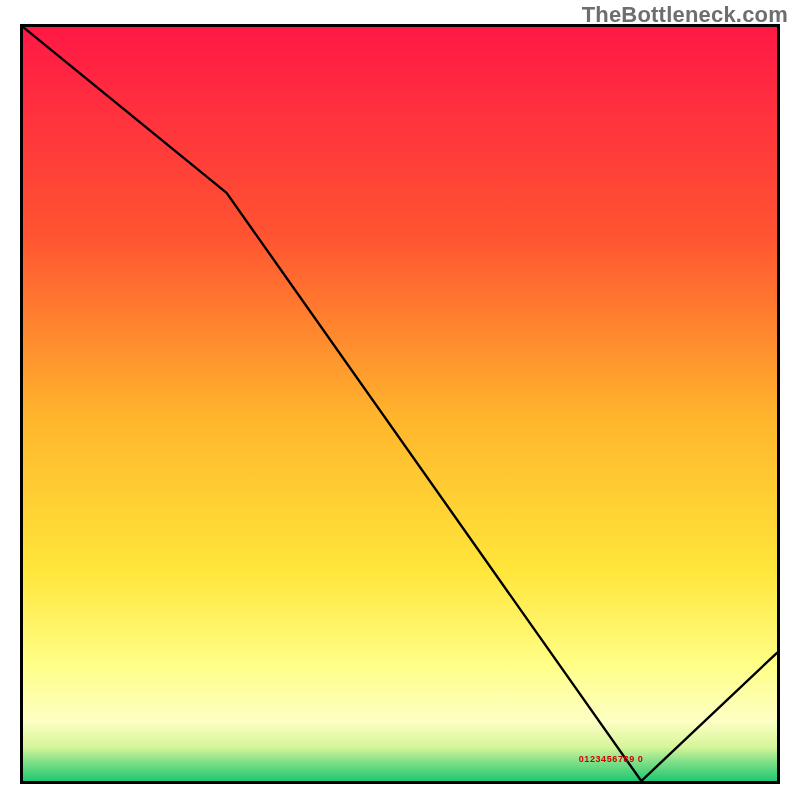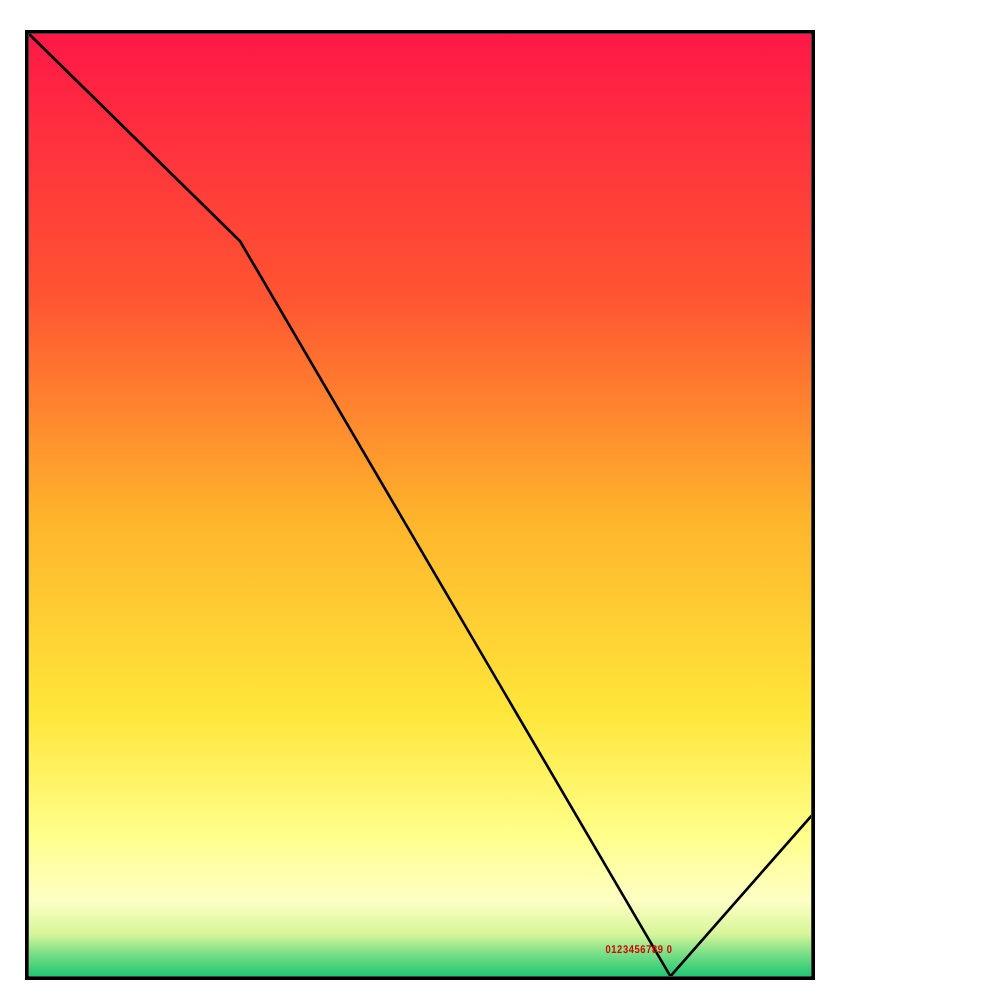--- a/index.html
+++ b/index.html
@@ -22,21 +22,21 @@
     font-size: 22px;
     font-weight: 600;
     color: #6e6e6e;
     letter-spacing: 0.2px;
     z-index: 10;
   }
   .plot {
     position: absolute;
     top: 24px;
     left: 20px;
-    width: 632px;
+    width: 760px;
     height: 760px;
     border: 3px solid #000;
     box-sizing: border-box;
     overflow: hidden;
   }
   .plot svg {
     display: block;
     width: 100%;
     height: 100%;
   }
@@ -44,20 +44,21 @@
     font-size: 9px;
     fill: #d60000;
     font-weight: 700;
     letter-spacing: 0.6px;
   }
 </style>
 </head>
 <body>
 
 <div class="wrap">
+  <div class="watermark">TheBottleneck.com</div>
 
   <div class="plot">
     <svg viewBox="0 0 754 754" preserveAspectRatio="none">
       <defs>
         <linearGradient id="heat" x1="0" y1="0" x2="0" y2="1">
             <stop offset="0%" stop-color="#ff1846"></stop>
             <stop offset="28.000000000000004%" stop-color="#ff5531"></stop>
             <stop offset="52%" stop-color="#ffb62c"></stop>
             <stop offset="72%" stop-color="#ffe63a"></stop>
             <stop offset="85%" stop-color="#ffff8a"></stop>

